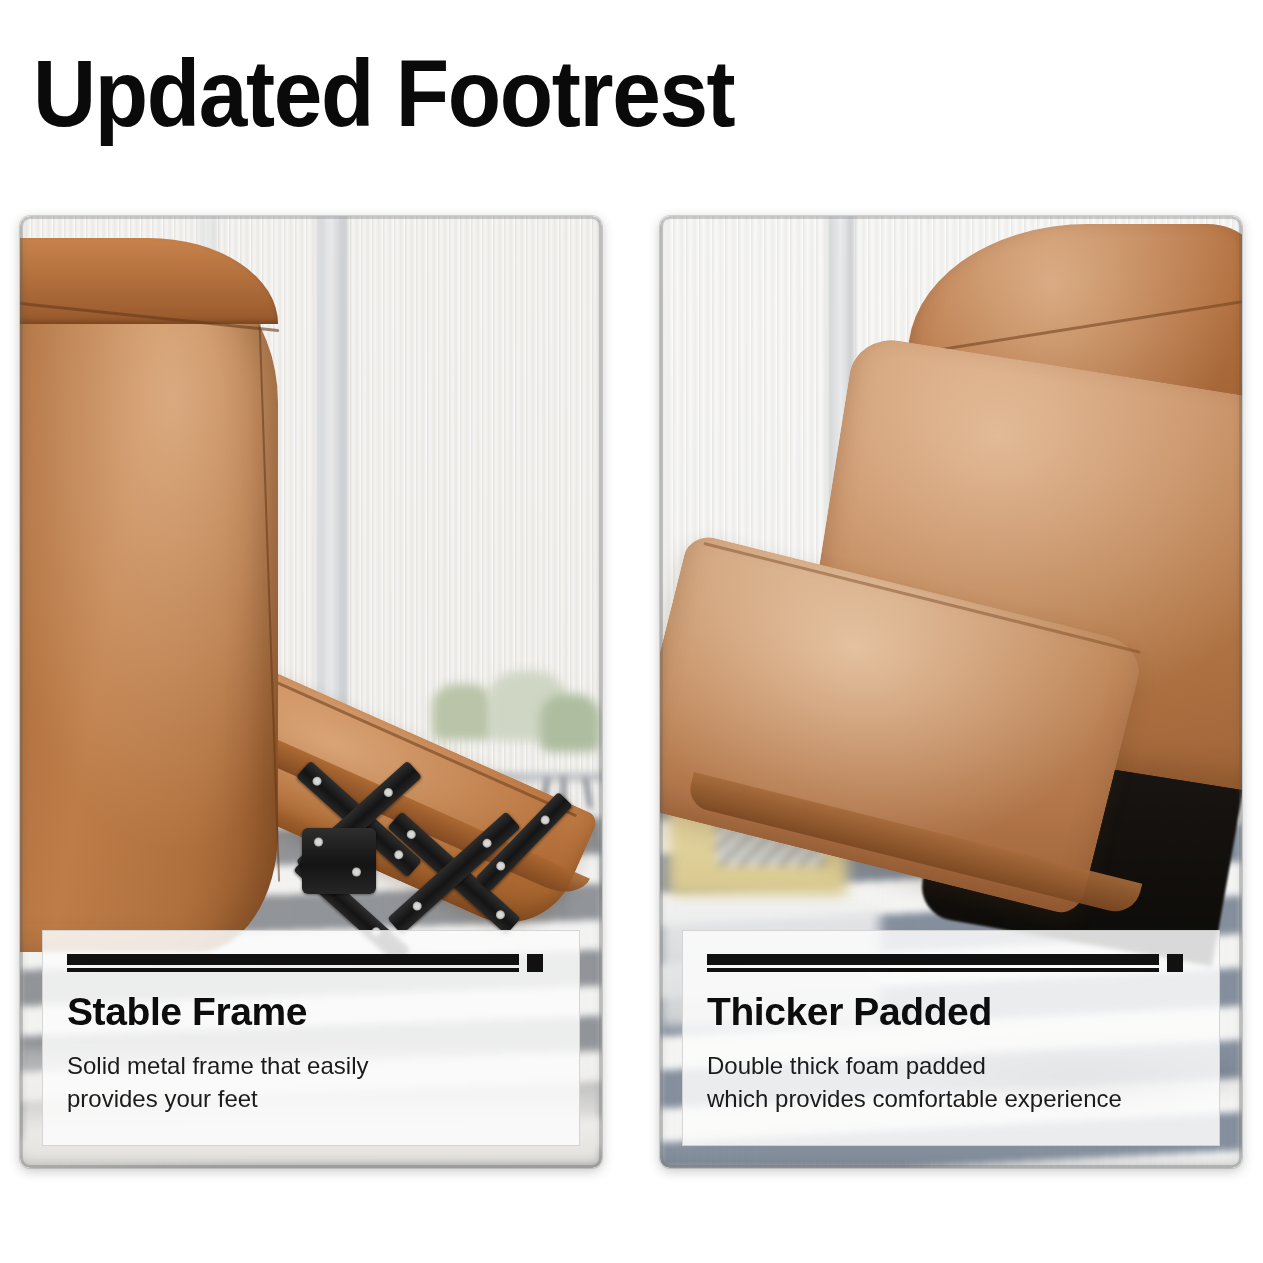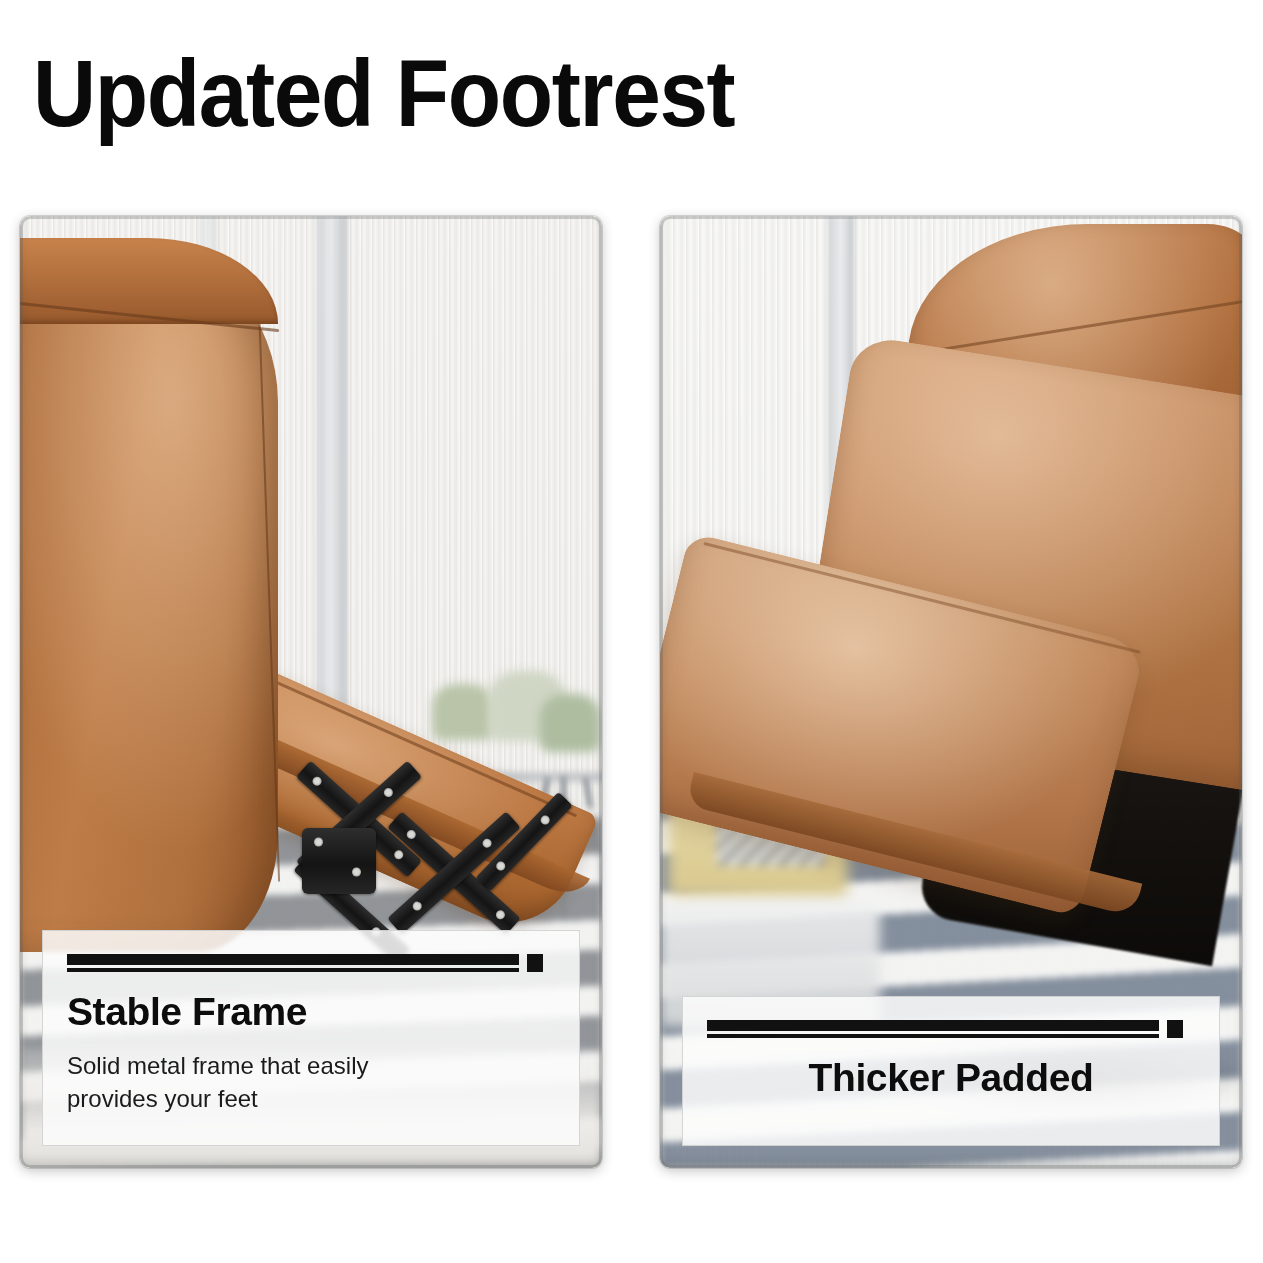--- a/index.html
+++ b/index.html
@@ -333,21 +333,21 @@
   
   .caption{
     position:absolute;
     left:22px; bottom:22px;
     width:538px;
     padding:22px 24px 30px 24px;
     background:rgba(252,252,252,0.86);
     border:1px solid rgba(200,200,200,0.75);
     backdrop-filter:blur(2px);
   }
-  .panel-right .caption{ width:538px;text-align:center; }
+  .panel-right .caption{ width:538px; }
 
   .marker{
     position:relative;
     height:22px;
     margin-bottom:14px;
   }
   .marker-thick{
     position:absolute; left:0; top:1px;
     width:452px; height:11px;
     background:#111111;
@@ -499,19 +499,21 @@
         <div class="footrest-r-seam"></div>
       </div>
 
       <div class="caption">
         <div class="marker">
           <span class="marker-thick"></span>
           <span class="marker-thin"></span>
           <span class="marker-block"></span>
         </div>
         <div class="caption-title">Thicker Padded</div>
+        <div class="caption-body">Double thick foam padded
+which provides comfortable experience</div>
       </div>
 
       <div class="panel-frame"></div>
     </div>
 
   </div>
 </div>
 
 </body></html>

